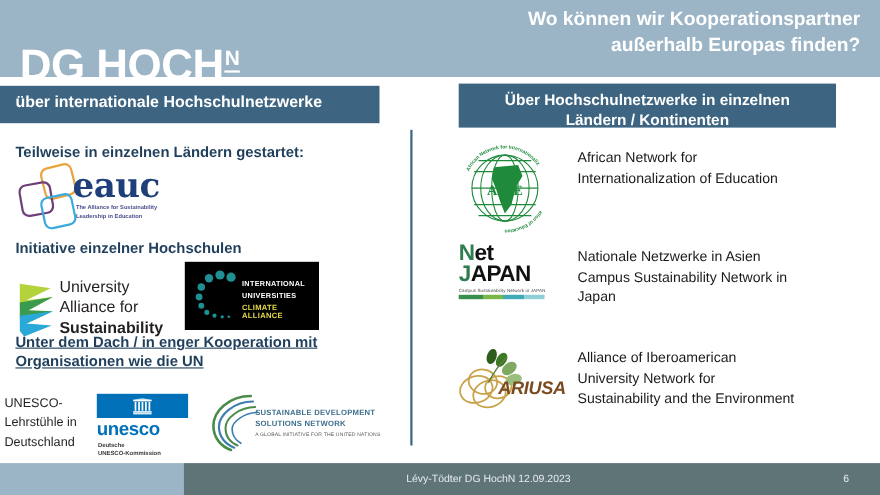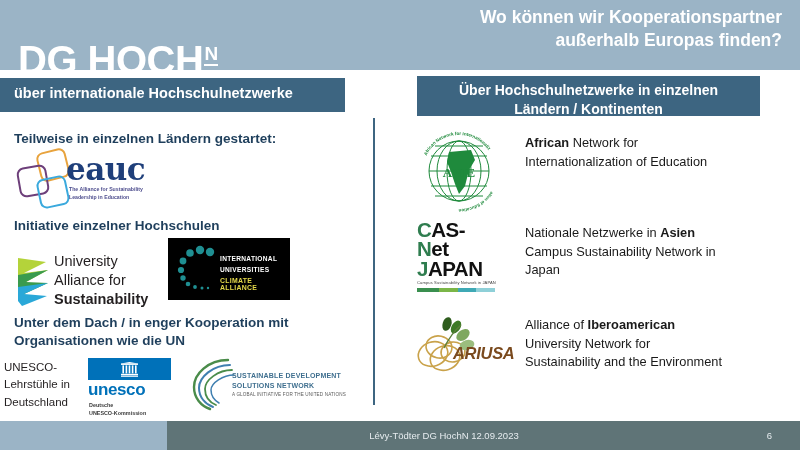--- a/index.html
+++ b/index.html
@@ -58,21 +58,21 @@
     background:#3d6581;
   }
 
   
   .col-left{position:absolute;left:0;top:118px;width:370px;height:290px;}
   .sub-head{
     color:#1f3f5c;font-weight:bold;font-size:13.5px;line-height:1.35;
   }
   .l-h1{position:absolute;left:14px;top:12px;}
   .l-h2{position:absolute;left:14px;top:99px;}
-  .l-h3{position:absolute;left:14px;top:196px;width:340px;}
+  .l-h3{position:absolute;left:14px;top:184px;width:340px;text-decoration:underline;}
 
   
   .eauc{position:absolute;left:16px;top:32px;width:140px;height:56px;}
   .eauc .sq{position:absolute;width:26px;height:26px;border-radius:7px;background:transparent;}
   .eauc .sq.y{left:22px;top:0px;border:2.5px solid #e8a33d;transform:rotate(-14deg);}
   .eauc .sq.p{left:2px;top:16px;border:2.5px solid #6d3f7a;transform:rotate(-10deg);}
   .eauc .sq.b{left:22px;top:27px;border:2.5px solid #3aa9dd;transform:rotate(-12deg);}
   .eauc .word{
     position:absolute;left:50px;top:4px;
     font-family:"DejaVu Serif", serif;font-weight:bold;
@@ -128,21 +128,21 @@
   .sdsn .s2{position:absolute;left:44px;top:28px;font-size:7px;color:#3f6f8f;font-weight:bold;letter-spacing:0.2px;}
   .sdsn .s3{position:absolute;left:44px;top:38px;font-size:4.6px;color:#5a5a5a;letter-spacing:0.15px;}
 
   
   .col-right{position:absolute;left:395px;top:120px;width:405px;height:290px;}
   .entry{position:absolute;width:405px;}
   .entry .desc{
     position:absolute;left:130px;top:0;width:268px;
     font-size:12.8px;color:#1a1a1a;line-height:1.45;
   }
-  .entry .desc .b{font-weight:bold;}
+  .entry .desc .b{font-weight:normal;}
 
   .e1{top:14px;}
   .e2{top:104px;}
   .e3{top:196px;}
 
   
   .anie{position:absolute;left:18px;top:-4px;width:92px;height:82px;}
 
   
   .casnet{position:absolute;left:22px;top:-4px;width:84px;height:76px;}
@@ -319,21 +319,20 @@
         </text>
       </svg>
       <div class="desc">
         <div><span class="b">African</span><span> Network for</span></div>
         <div>Internationalization of Education</div>
       </div>
     </div>
 
     <div class="entry e2">
       <div class="casnet">
-        <div class="ln"><span class="g">C</span><span class="k">AS-</span></div>
         <div class="ln"><span class="g">N</span><span class="k">et</span></div>
         <div class="ln"><span class="g">J</span><span class="k">APAN</span></div>
         <div class="tiny">Campus Sustainability Network in JAPAN</div>
         <div class="stripe"></div>
       </div>
       <div class="desc">
         <div><span>Nationale Netzwerke in </span><span class="b">Asien</span></div>
         <div>Campus Sustainability Network in</div>
         <div>Japan</div>
       </div>

